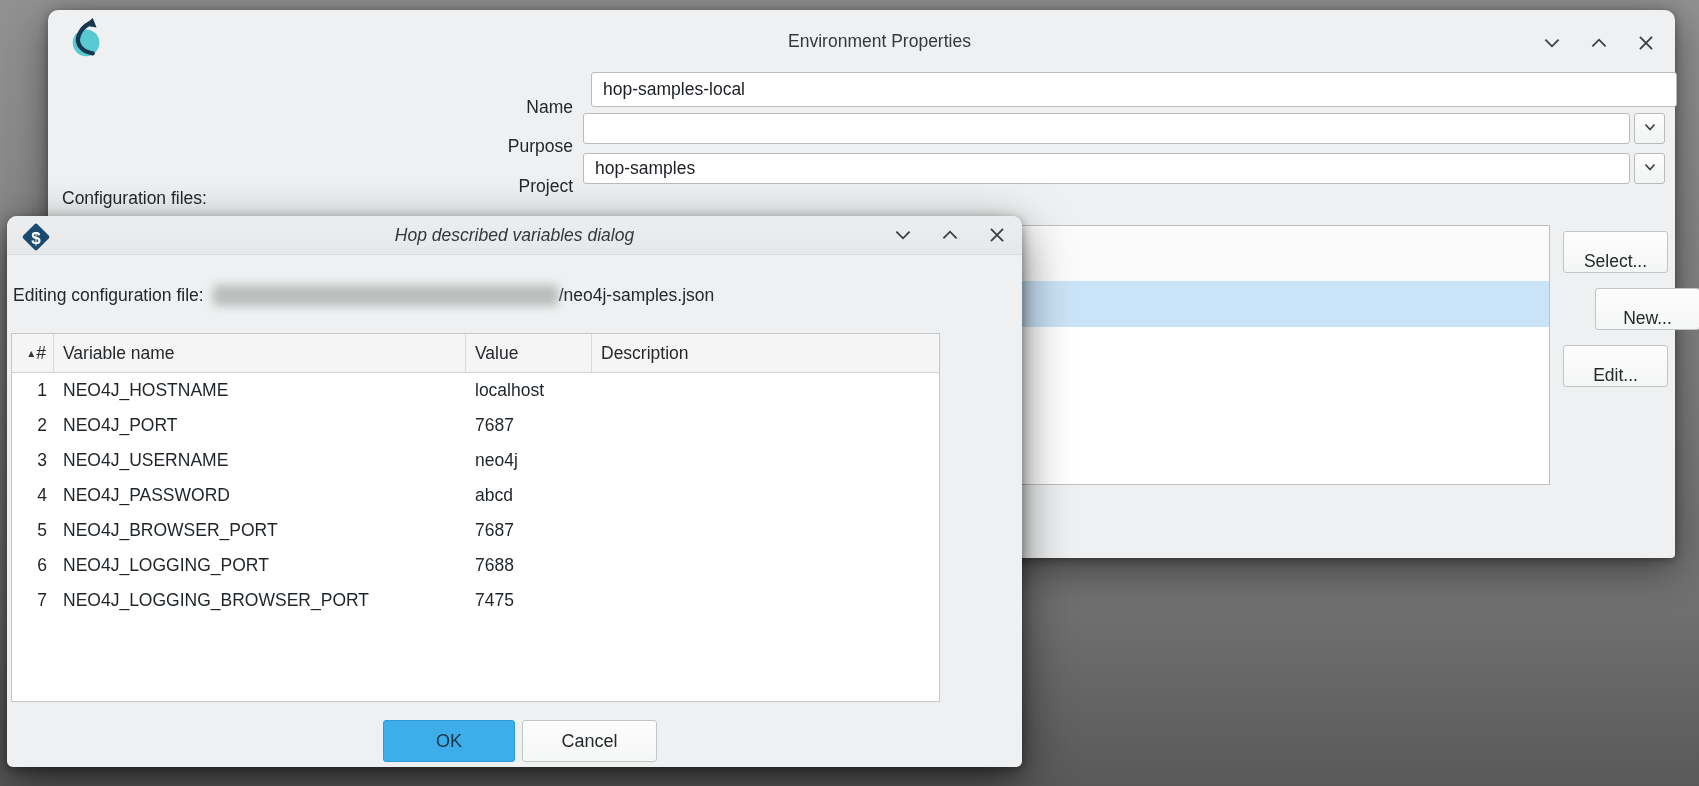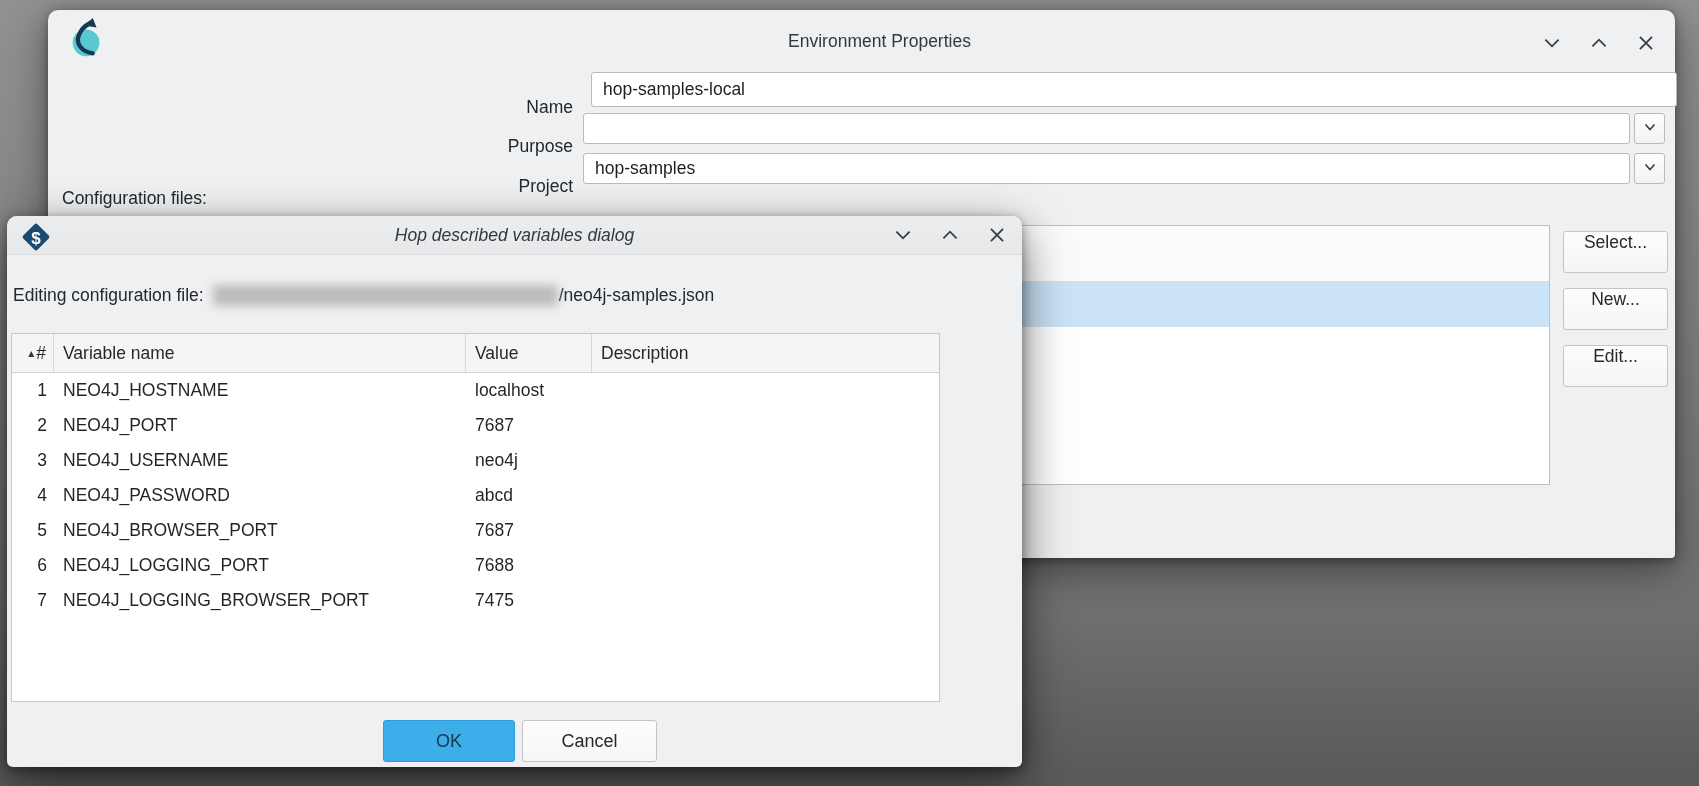--- a/index.html
+++ b/index.html
@@ -33,21 +33,21 @@
   .combo-btn{position:absolute;width:31px;box-sizing:border-box;background:linear-gradient(180deg,#fdfdfd,#f2f3f3);
     border:1px solid #b9bbbd;border-radius:3px;display:flex;align-items:center;justify-content:center;cursor:pointer;}
   .section-label{position:absolute;font-size:17.5px;color:#24282c;}
   
   #config-list{position:absolute;left:410px;top:215px;width:1092px;height:260px;
     background:#ffffff;border:1px solid #bdbfc1;box-sizing:border-box;}
   #config-list .list-head{position:absolute;left:0;top:0;right:0;height:55px;background:#fbfbfc;}
   #config-list .sel-row{position:absolute;left:0;top:55px;right:0;height:46px;background:#cbe3f6;}
   .side-btn{position:absolute;left:1515px;width:105px;height:42px;background:linear-gradient(180deg,#fdfdfe,#f4f5f5);
     border:1px solid #c2c4c5;border-radius:3px;font-size:17.5px;color:#26292c;
-    display:flex;align-items:flex-start;justify-content:center;cursor:pointer;box-sizing:border-box;}
+    display:flex;align-items:flex-end;justify-content:center;cursor:pointer;box-sizing:border-box;}
   
   .edit-line{position:absolute;left:6px;top:62px;height:34px;display:flex;align-items:center;font-size:17.5px;color:#24282c;}
   .blur-blob{display:inline-block;width:345px;height:21px;background:#aeb0b0;opacity:.8;
     border-radius:2px;filter:blur(5px);margin:0 1px;}
   #var-table{position:absolute;left:4px;top:117px;width:929px;height:369px;background:#ffffff;
     border:1px solid #c6c7c8;box-sizing:border-box;}
   .t-head{display:grid;grid-template-columns:42px 412px 126px 1fr;height:39px;
     background:#f5f5f6;border-bottom:1px solid #d2d3d4;box-sizing:border-box;}
   .t-head .hc{display:flex;align-items:center;font-size:17.5px;color:#26292c;
     border-right:1px solid #d8d9da;padding:0 0 0 9px;box-sizing:border-box;cursor:pointer;}
@@ -124,21 +124,21 @@
   <div class="section-label" style="left:14px;top:178px;">Configuration files:</div>
 
   <div id="config-list">
     <div class="list-head"></div>
     <div class="sel-row"></div>
   </div>
 
   <div class="side-btn" style="top:221px;">
     <span>Select...</span>
   </div>
-  <div class="side-btn" style="top:278px;">
+  <div class="side-btn" style="top:278px;margin-left:32px;">
     <span>New...</span>
   </div>
   <div class="side-btn" style="top:335px;">
     <span>Edit...</span>
   </div>
 </div>
 
 <div class="window" id="vars-dialog">
   <div class="titlebar">
     <div class="dlg-icon">

